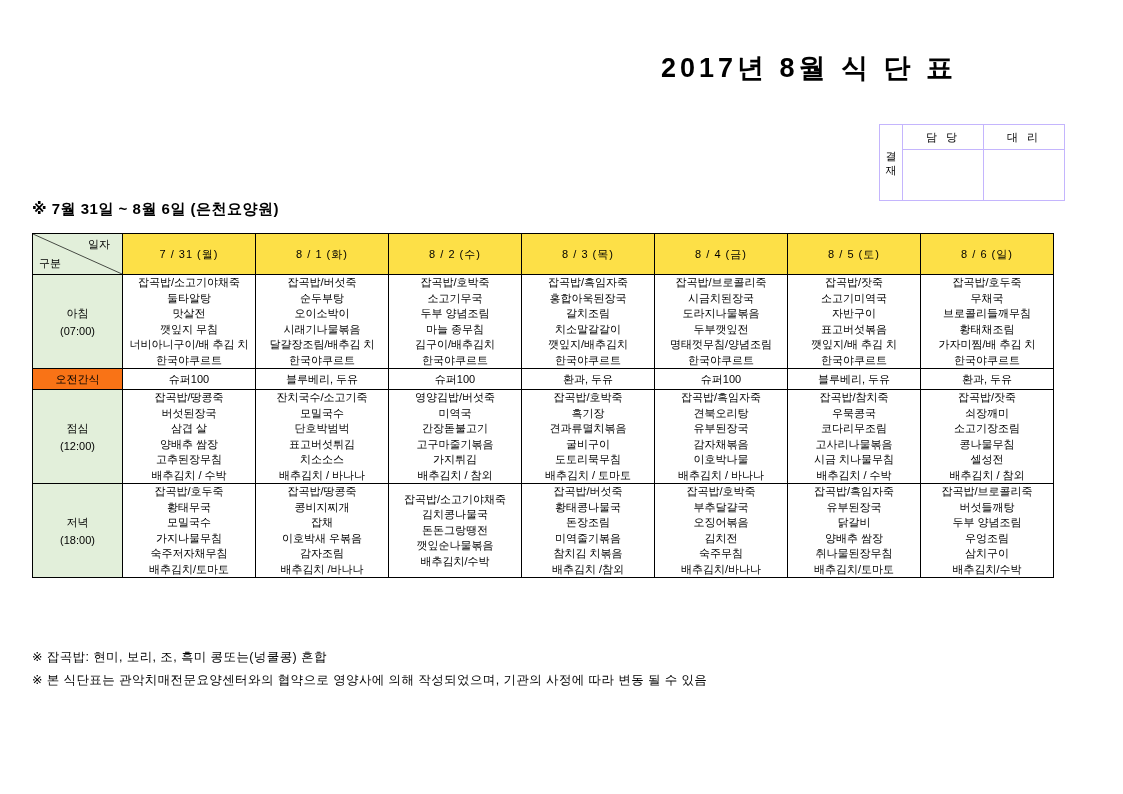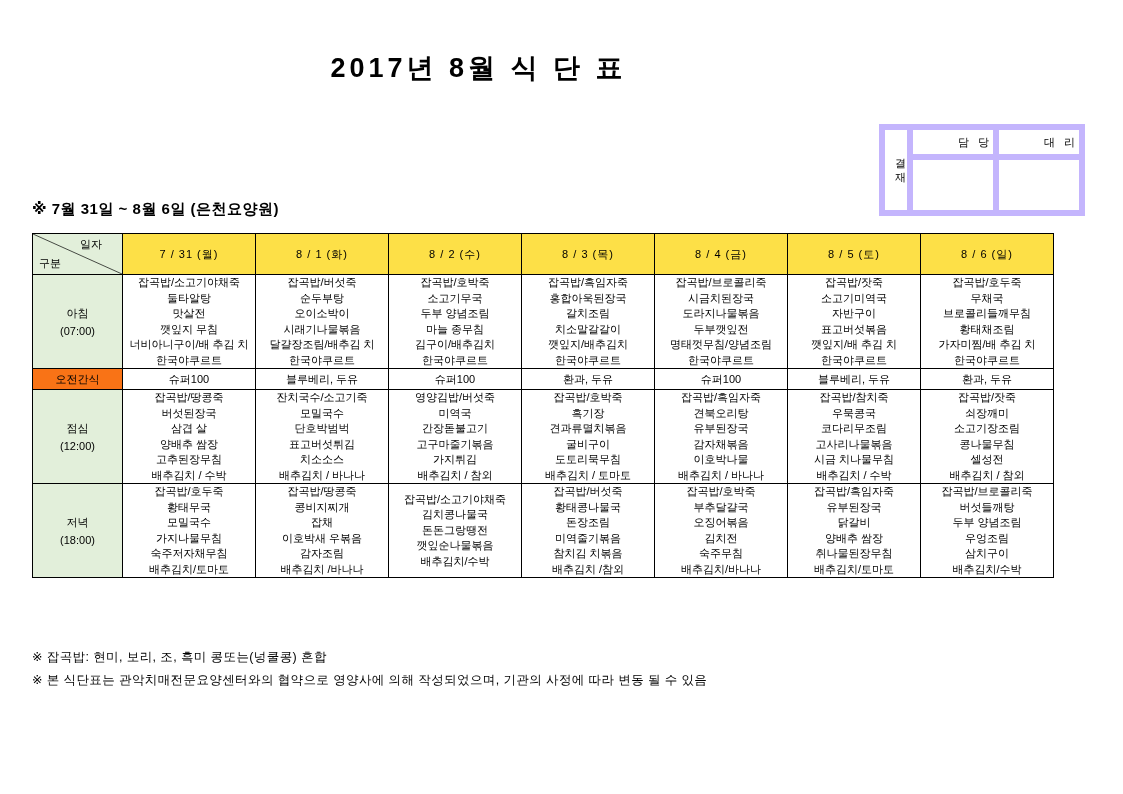--- a/index.html
+++ b/index.html
@@ -18,39 +18,39 @@
   .page {
     position: relative;
     width: 1123px;
     height: 794px;
   }
   .title {
     position: absolute;
     top: 50px;
     left: 0;
     width: 957px;
-    text-align: center;
+    text-align: right;
     font-size: 27px;
     font-weight: bold;
     letter-spacing: 4px;
     font-family: "Liberation Sans", "DejaVu Sans", sans-serif;
   }
 
   
   .approval {
     position: absolute;
     top: 124px;
     left: 879px;
     border: 1px solid #000;
     border-collapse: collapse;
     font-size: 11px;
   }
   .approval td {
-    border: 6px solid #c4b5fd;
-    text-align: right;
+    border: 1px solid #c4b5fd;
+    text-align: center;
     vertical-align: middle;
   }
   .approval .lbl {
     width: 20px;
     height: 70px;
     line-height: 14px;
     font-size: 11px;
     letter-spacing: 0;
   }
   .approval .hd {
@@ -95,21 +95,21 @@
     overflow: hidden;
   }
   .corner .diag {
     position: absolute;
     top: 0; left: 0;
     width: 100%; height: 100%;
   }
   .corner .t1 {
     position: absolute;
     top: 3px;
-    right: 20px;
+    right: 12px;
     font-size: 11px;
   }
   .corner .t2 {
     position: absolute;
     bottom: 3px;
     left: 6px;
     font-size: 11px;
   }
   .day-h {
     background: #fde047;

